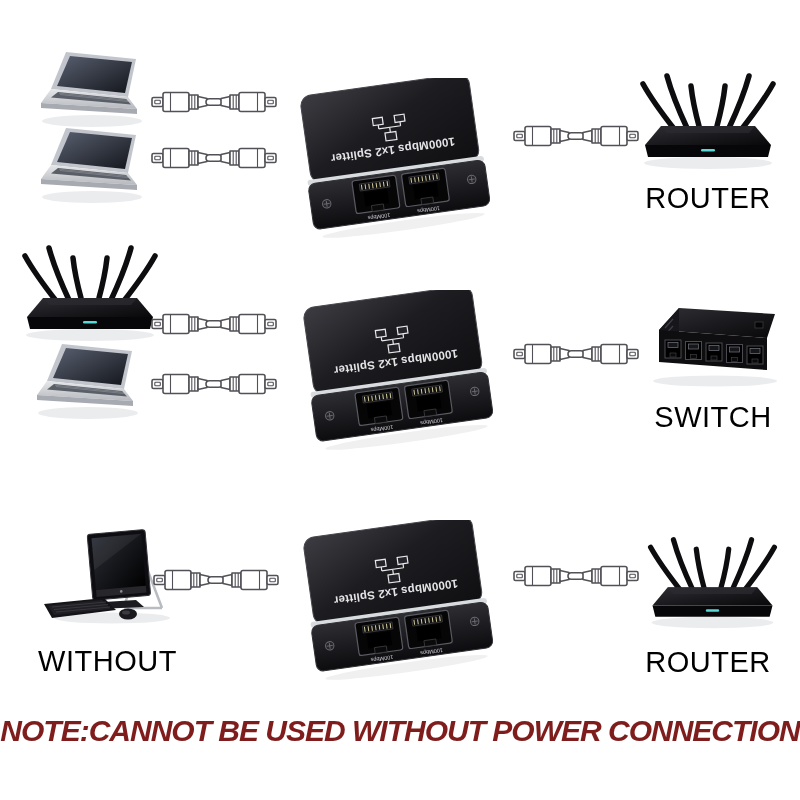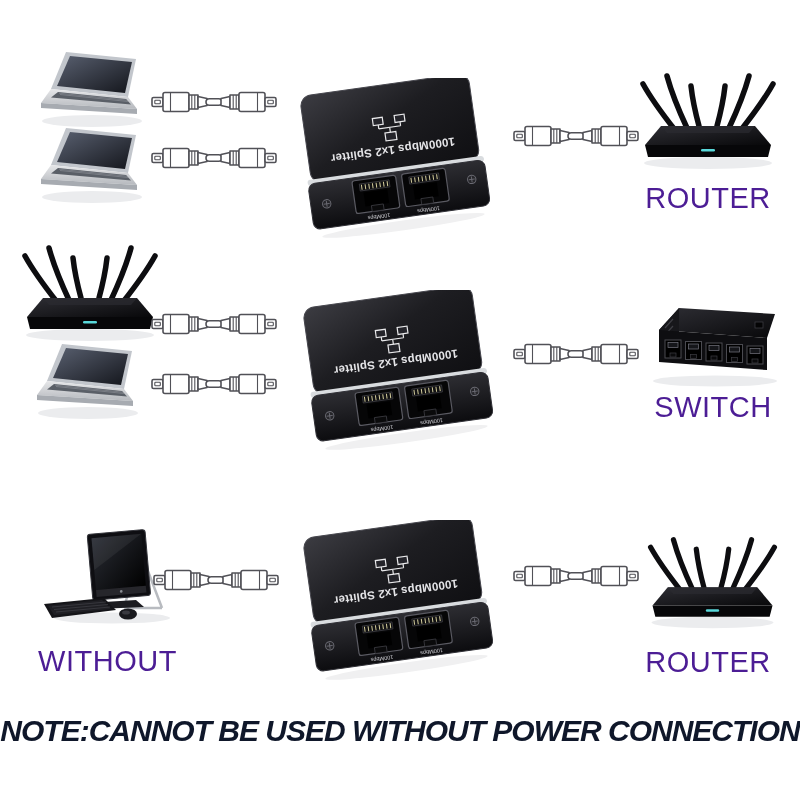--- a/index.html
+++ b/index.html
@@ -1,24 +1,24 @@
 <!DOCTYPE html>
 <html><head>
 <meta charset="utf-8">
 <style>
   html,body{margin:0;padding:0;background:#fff;}
   .stage{position:relative;width:800px;height:800px;background:#ffffff;overflow:hidden;
          font-family:"Liberation Sans",sans-serif;}
   .item{position:absolute;}
   .item svg{display:block;width:100%;height:100%;}
-  .device-label{position:absolute;font-size:29px;font-weight:500;color:#4c1d95;
+  .device-label{position:absolute;font-size:29px;font-weight:500;color:#000000;
                 text-align:center;letter-spacing:0.5px;}
   .note{position:absolute;left:0;top:714px;width:800px;text-align:center;
         font-size:30px;font-weight:bold;font-style:italic;letter-spacing:-1px;
-        color:#0f172a;}
+        color:#7f1d1d;}
 </style>
 </head>
 <body>
 
 <div class="stage">
 
   <svg width="0" height="0" style="position:absolute" aria-hidden="true">
     <defs>
       <linearGradient id="g-screen" x1="0" y1="0" x2="1" y2="1">
         <stop offset="0" stop-color="#596070"></stop>
@@ -276,21 +276,21 @@
   <div class="item" style="left:512px;top:336px;width:128px;height:36px">
       <svg viewBox="0 0 128 36">
         <use href="#sym-cable"></use>
       </svg>
     </div>
   <div class="item" style="left:643px;top:302px;width:150px;height:88px">
       <svg viewBox="0 0 150 88">
         <use href="#sym-switch"></use>
       </svg>
     </div>
-  <div class="device-label" style="left:633px;top:391px;width:160px">SWITCH</div>
+  <div class="device-label" style="left:633px;top:401px;width:160px">SWITCH</div>
 
   <div class="item" style="left:40px;top:528px;width:145px;height:100px">
       <svg viewBox="0 0 145 100">
         <use href="#sym-computer"></use>
       </svg>
     </div>
   <div class="item" style="left:152px;top:562px;width:128px;height:36px">
       <svg viewBox="0 0 128 36">
         <use href="#sym-cable"></use>
       </svg>

